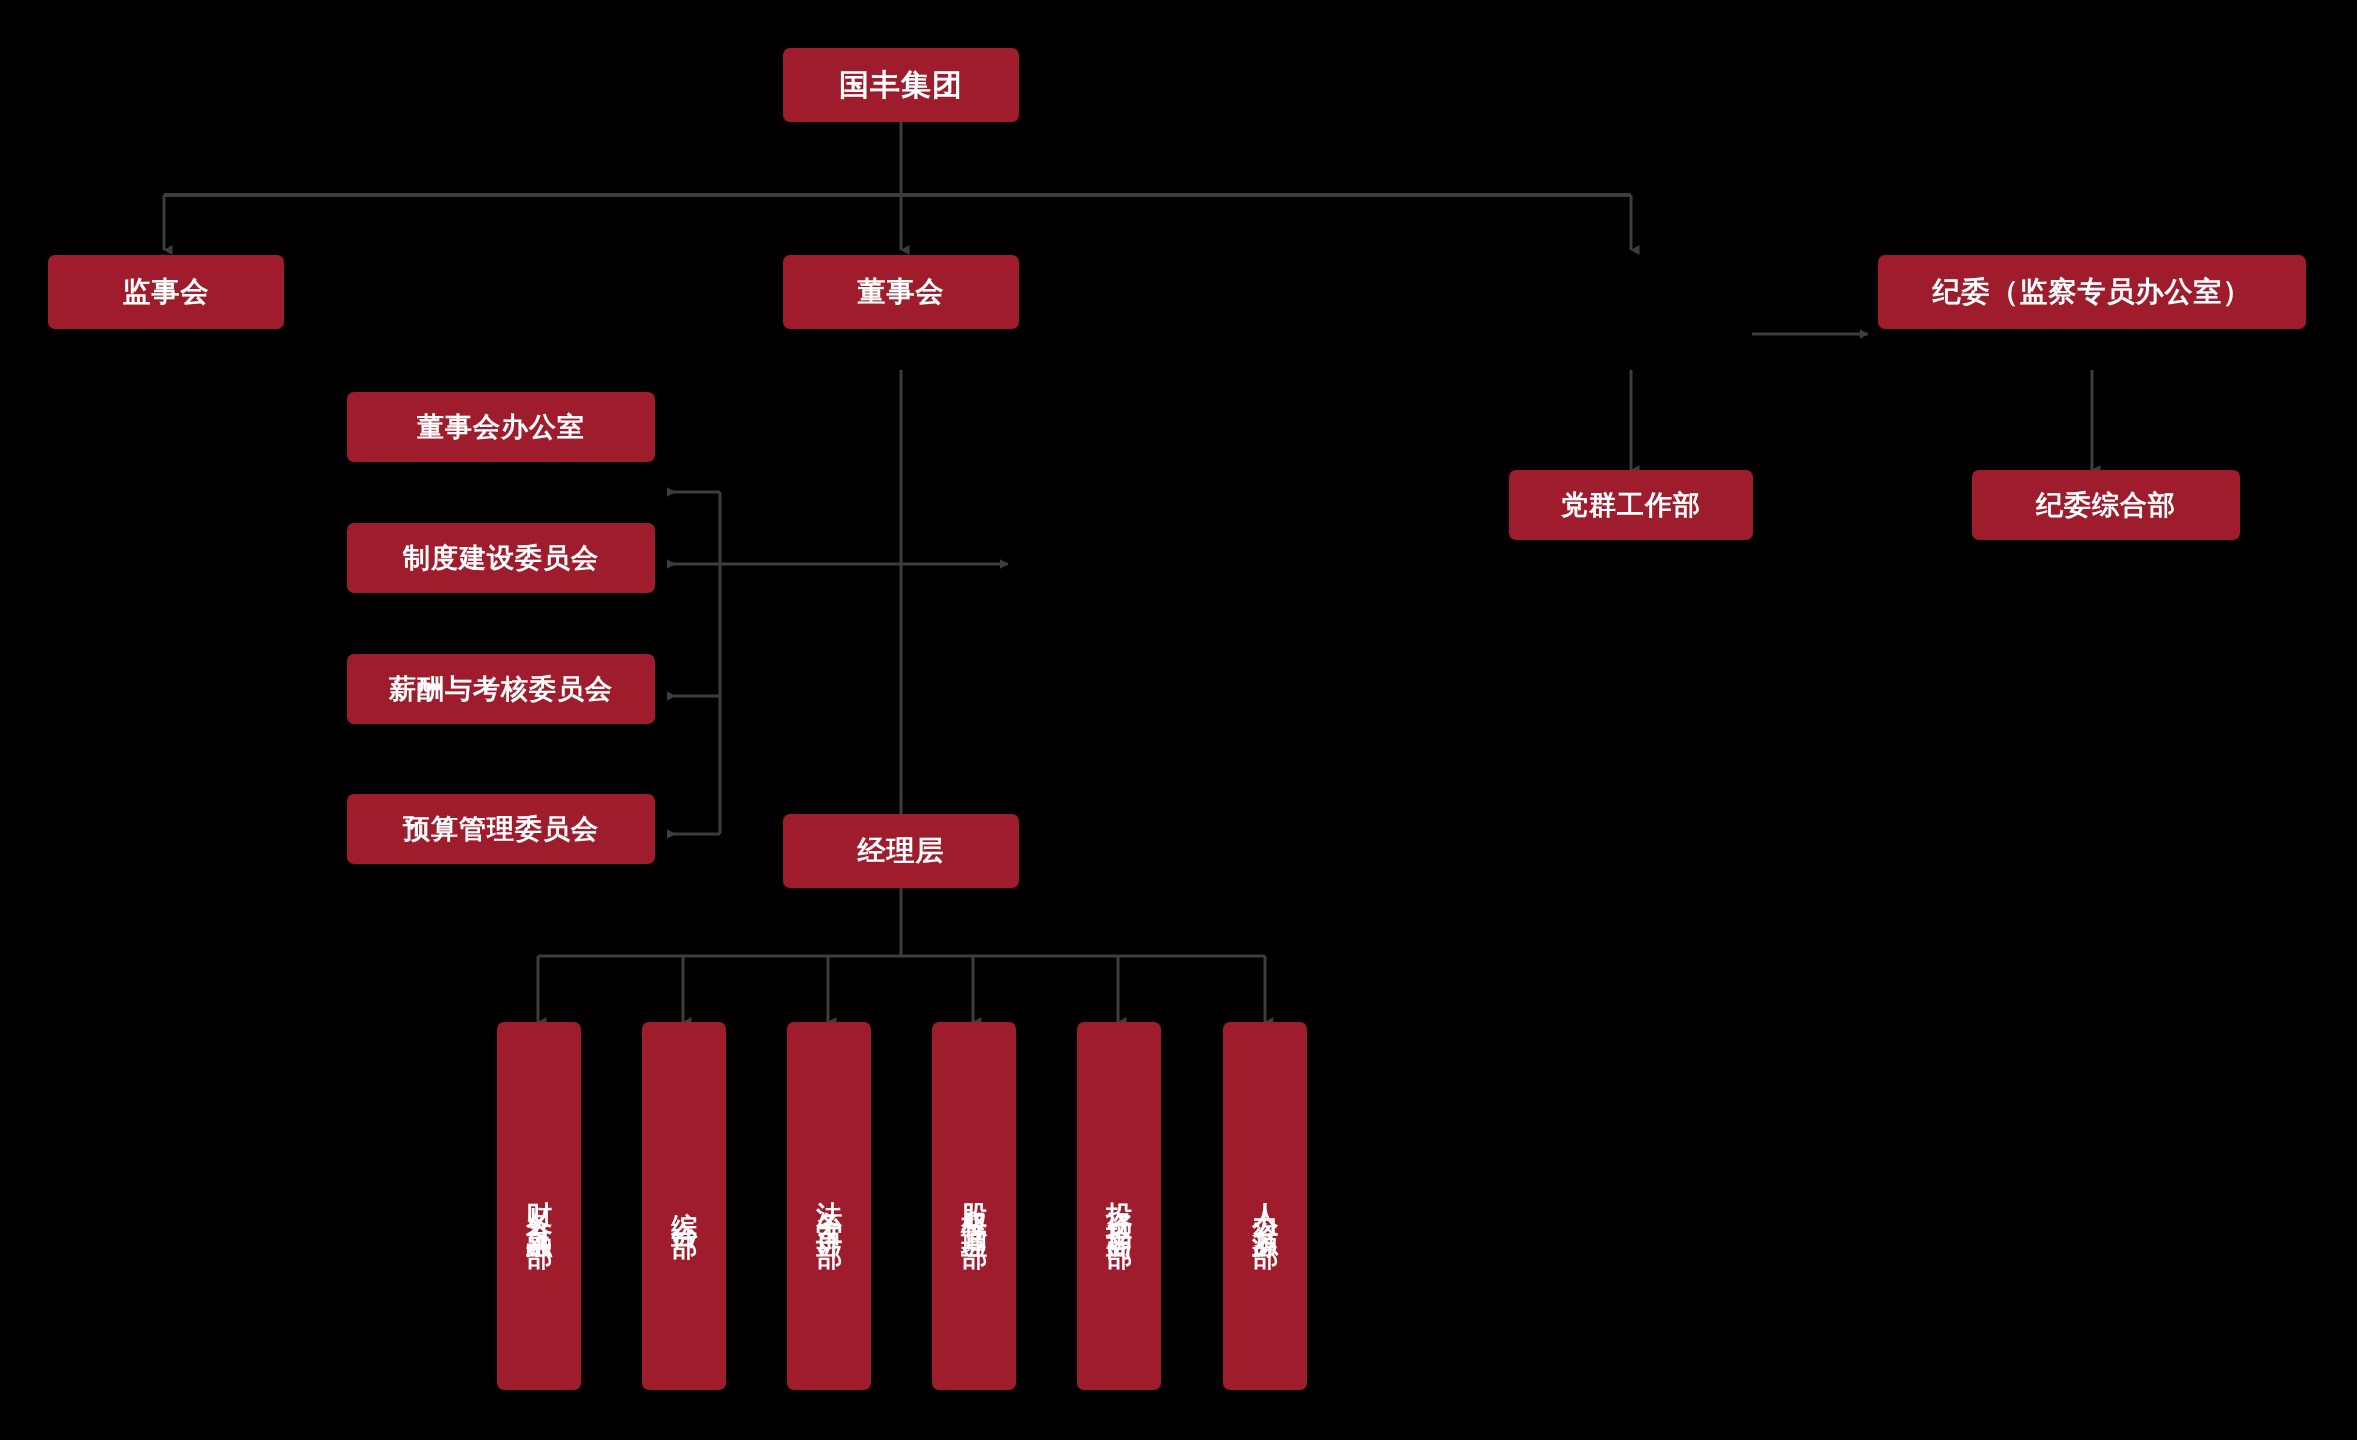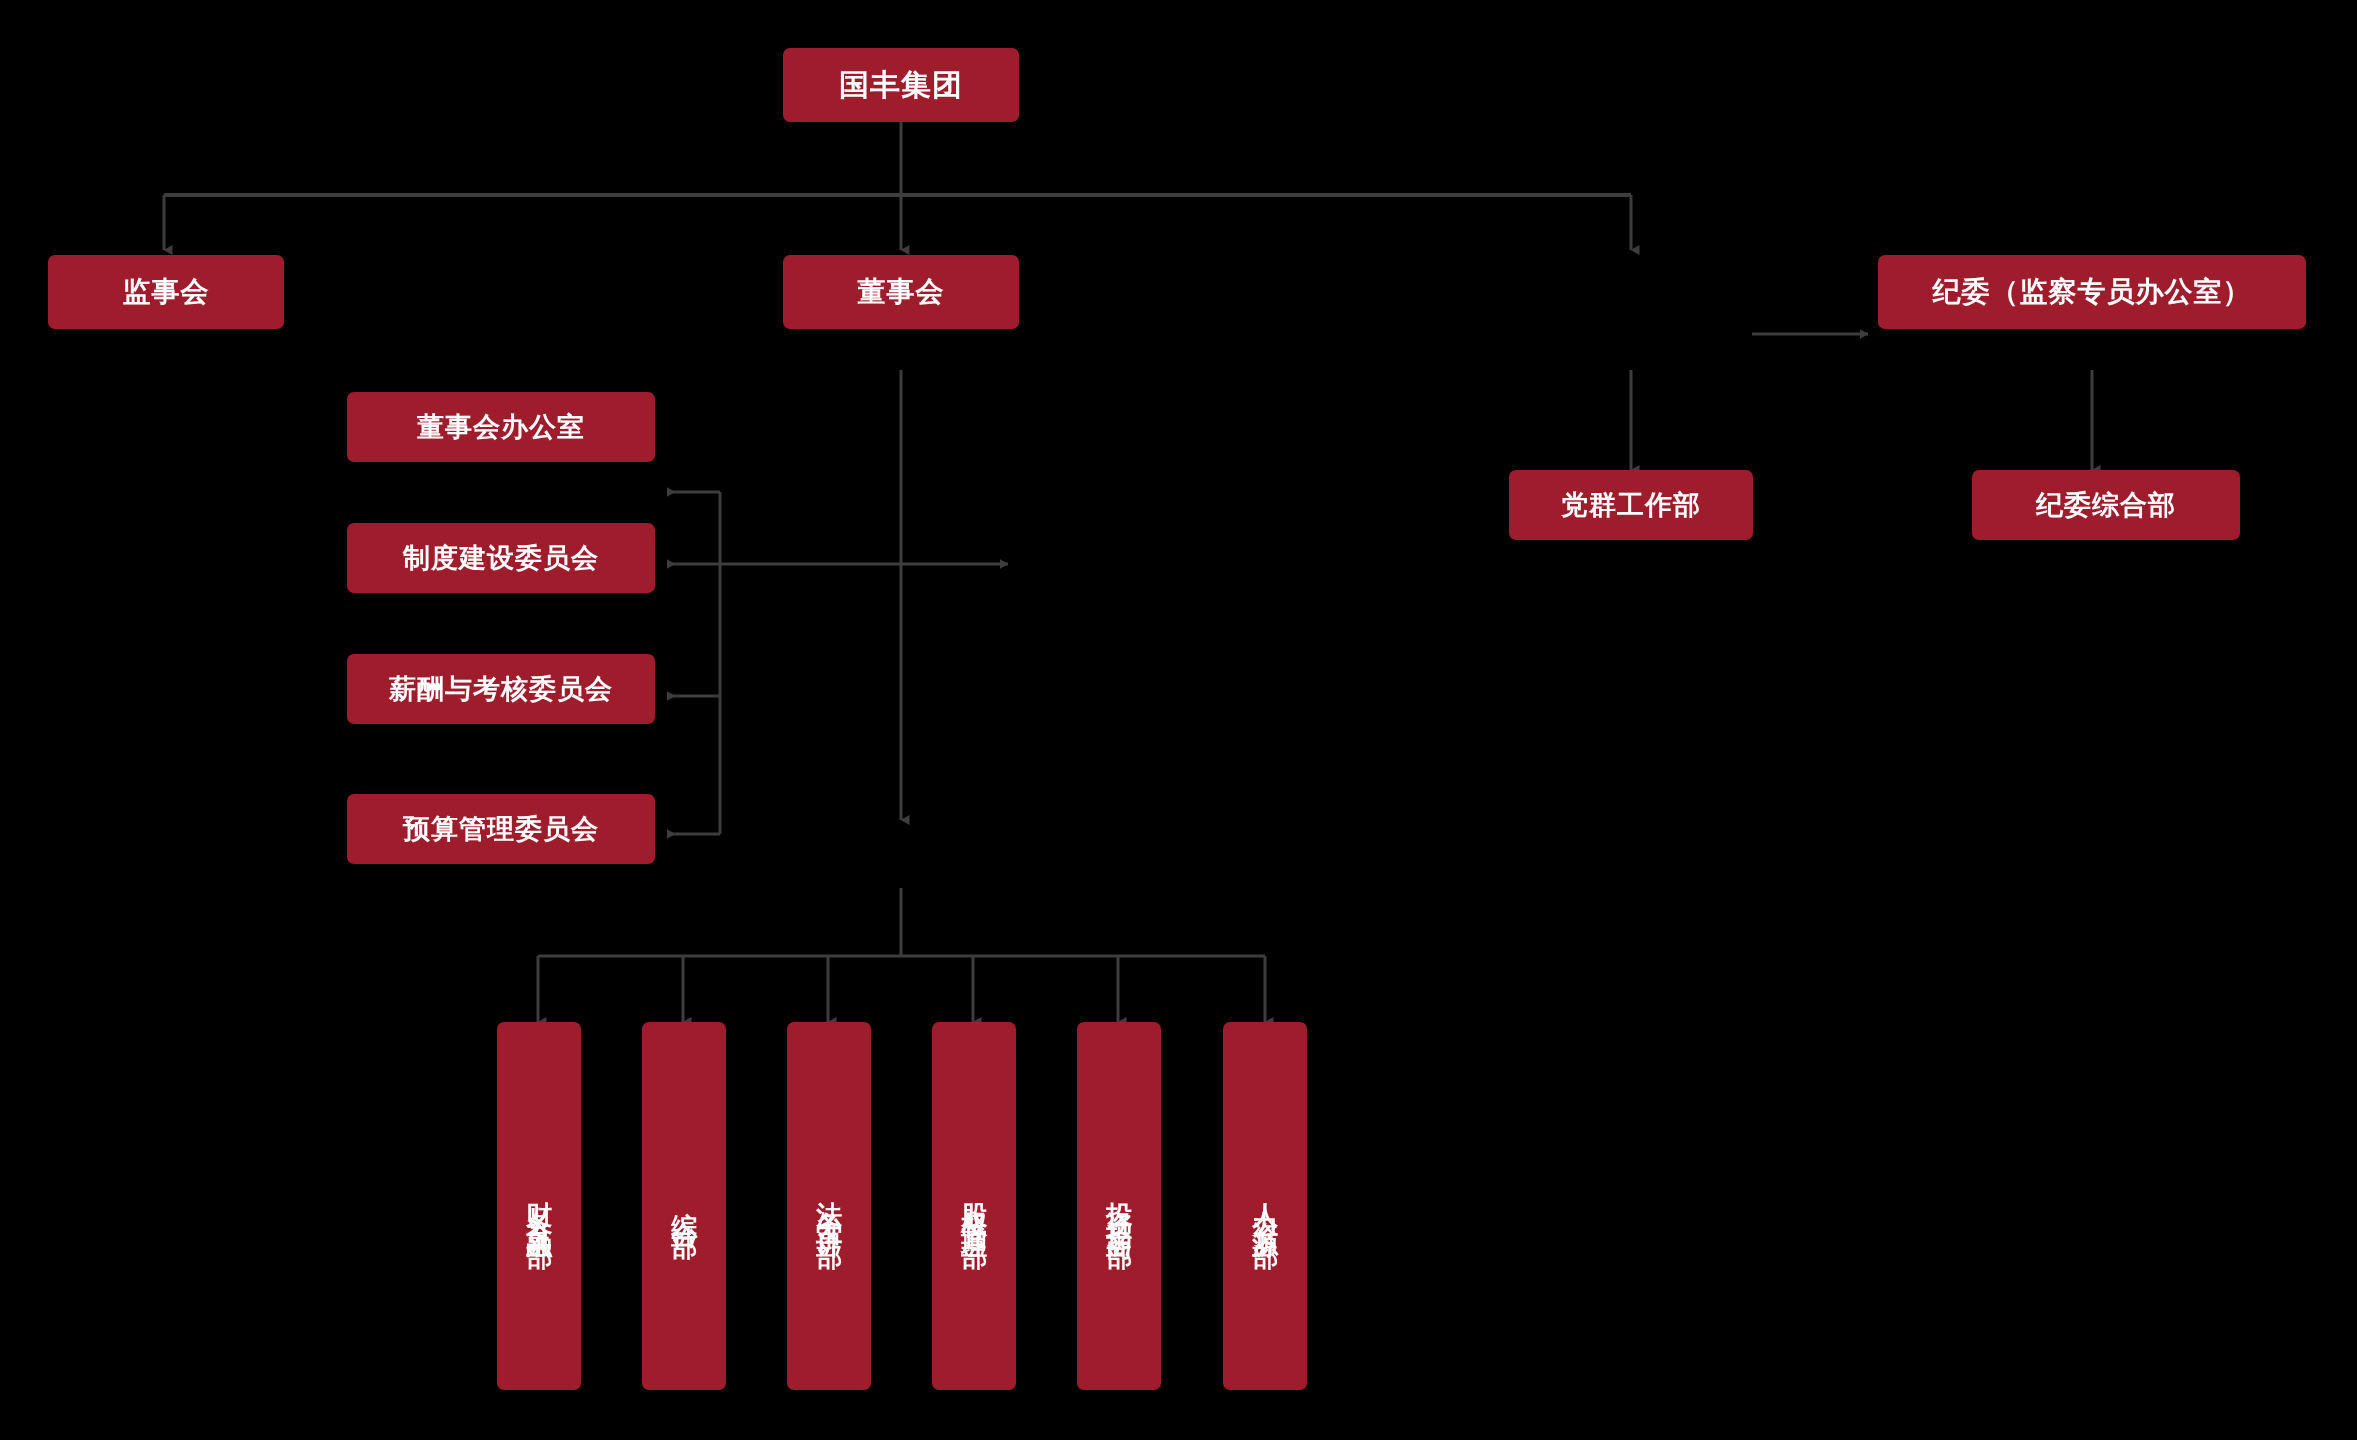--- a/index.html
+++ b/index.html
@@ -126,20 +126,21 @@
 
   <div class="node f27" style="left:347px; top:392px; width:308px; height:70px;">董事会办公室</div>
 
   <div class="node f27" style="left:347px; top:523px; width:308px; height:70px;">制度建设委员会</div>
 
   <div class="node f27" style="left:347px; top:654px; width:308px; height:70px;text-align:right;">薪酬与考核委员会</div>
 
   <div class="node f27" style="left:347px; top:794px; width:308px; height:70px;">预算管理委员会</div>
 
 
+  <div class="node f28" style="left:783px; top:814px; width:236px; height:74px;">经理层</div>
 
   <div class="node vertical f26" style="left:497px; top:1022px; width:84px; height:368px;">财务金融部</div>
 
   <div class="node vertical f26" style="left:642px; top:1022px; width:84px; height:368px;">综合部</div>
 
   <div class="node vertical f26" style="left:787px; top:1022px; width:84px; height:368px;">法务审计部</div>
 
   <div class="node vertical f26" style="left:932px; top:1022px; width:84px; height:368px;">股权管理部</div>
 
   <div class="node vertical f26" style="left:1077px; top:1022px; width:84px; height:368px;">投资招商部</div>

